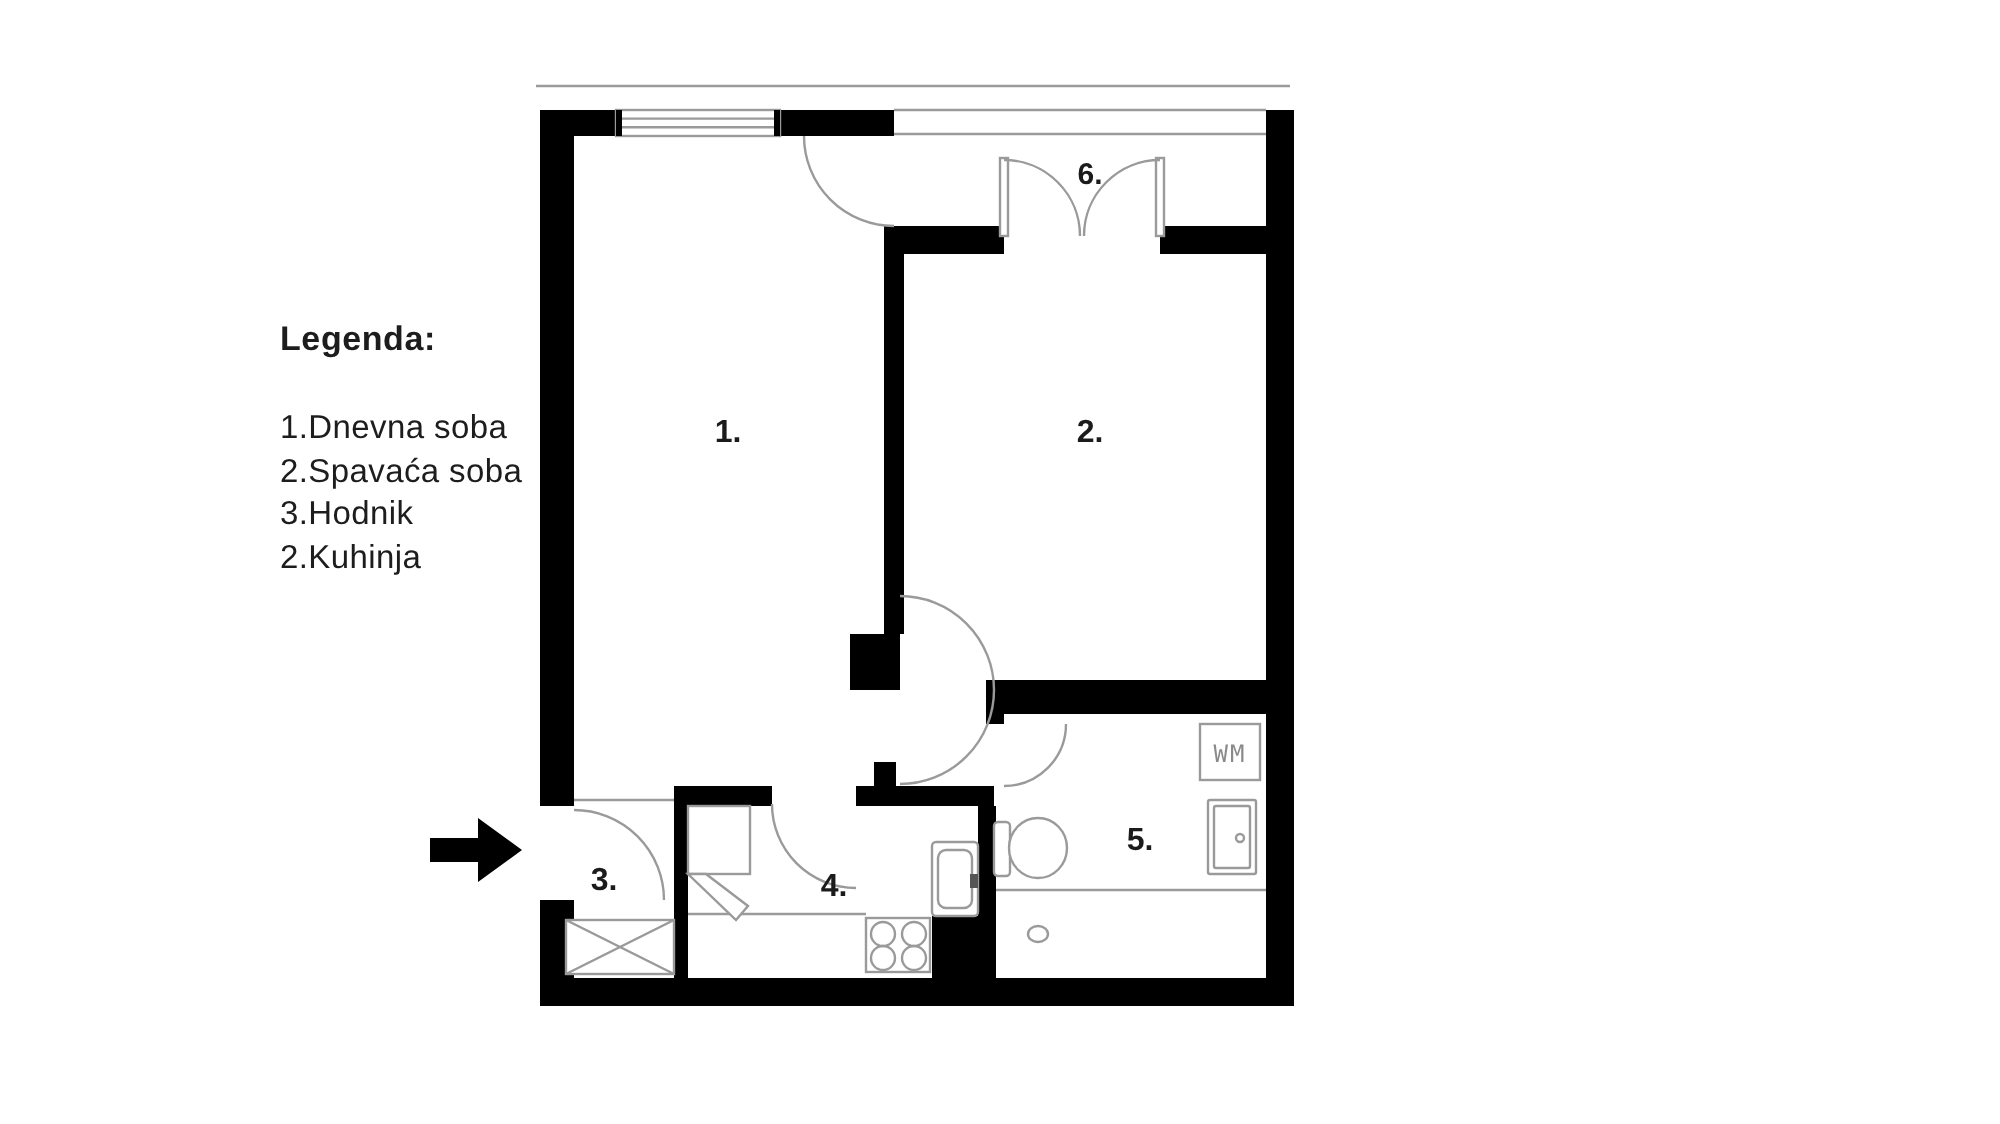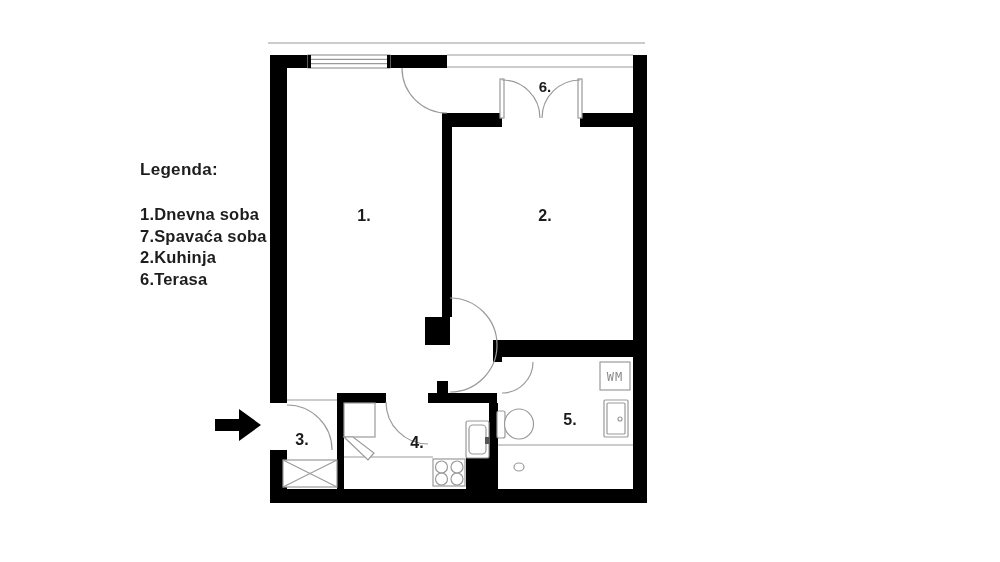--- a/index.html
+++ b/index.html
@@ -1,41 +1,41 @@
 <!DOCTYPE html>
 <html><head>
 <meta charset="utf-8">
 <style>
   html,body{margin:0;padding:0;background:#ffffff;width:1000px;height:562px;overflow:hidden;}
   body{font-family:"Liberation Sans","DejaVu Sans",sans-serif;color:#1d1d1d;}
   .stage{position:relative;width:1000px;height:562px;background:#fff;}
   .legend{position:absolute;left:140px;top:160px;}
   .legend-title{font-size:17px;font-weight:700;letter-spacing:.3px;margin:0 0 24px 0;}
   .legend-items{display:flex;flex-direction:column;gap:0;}
-  .legend-item{font-size:16.5px;font-weight:700;letter-spacing:.2px;line-height:21.5px;white-space:nowrap;}
+  .legend-item{font-size:16.5px;font-weight:400;letter-spacing:.2px;line-height:21.5px;white-space:nowrap;}
   svg{position:absolute;left:0;top:0;}
   .wall{fill:#000000;stroke:none;}
   .thin{stroke:#9a9a9a;stroke-width:1.2;fill:none;}
   .thinfill{stroke:#9a9a9a;stroke-width:1.2;fill:#ffffff;}
   .roomnum{font-family:"Liberation Sans","DejaVu Sans",sans-serif;font-size:16px;font-weight:700;fill:#1b1b1b;}
   .roomnum-small{font-size:15px;}
   .wmtext{font-family:"DejaVu Sans Mono","Liberation Mono",monospace;font-size:12px;font-weight:400;fill:#8a8a8a;letter-spacing:1px;}
 </style>
 </head>
 <body>
 
 <div class="stage">
 
   <div class="legend">
     <p class="legend-title">Legenda:</p>
     <div class="legend-items">
       <div class="legend-item">1.Dnevna soba</div>
-      <div class="legend-item">7.Spavaća soba</div>
+      <div class="legend-item">2.Spavaća soba</div>
+      <div class="legend-item">3.Hodnik</div>
       <div class="legend-item">2.Kuhinja</div>
-      <div class="legend-item">6.Terasa</div>
     </div>
   </div>
 
   <svg width="1000" height="562" viewBox="0 0 1000 562">
 
     <line class="thin" x1="268" y1="43" x2="645" y2="43"></line>
 
     <line class="thin" x1="447" y1="55" x2="633" y2="55"></line>
     <line class="thin" x1="447" y1="67" x2="633" y2="67"></line>
 

